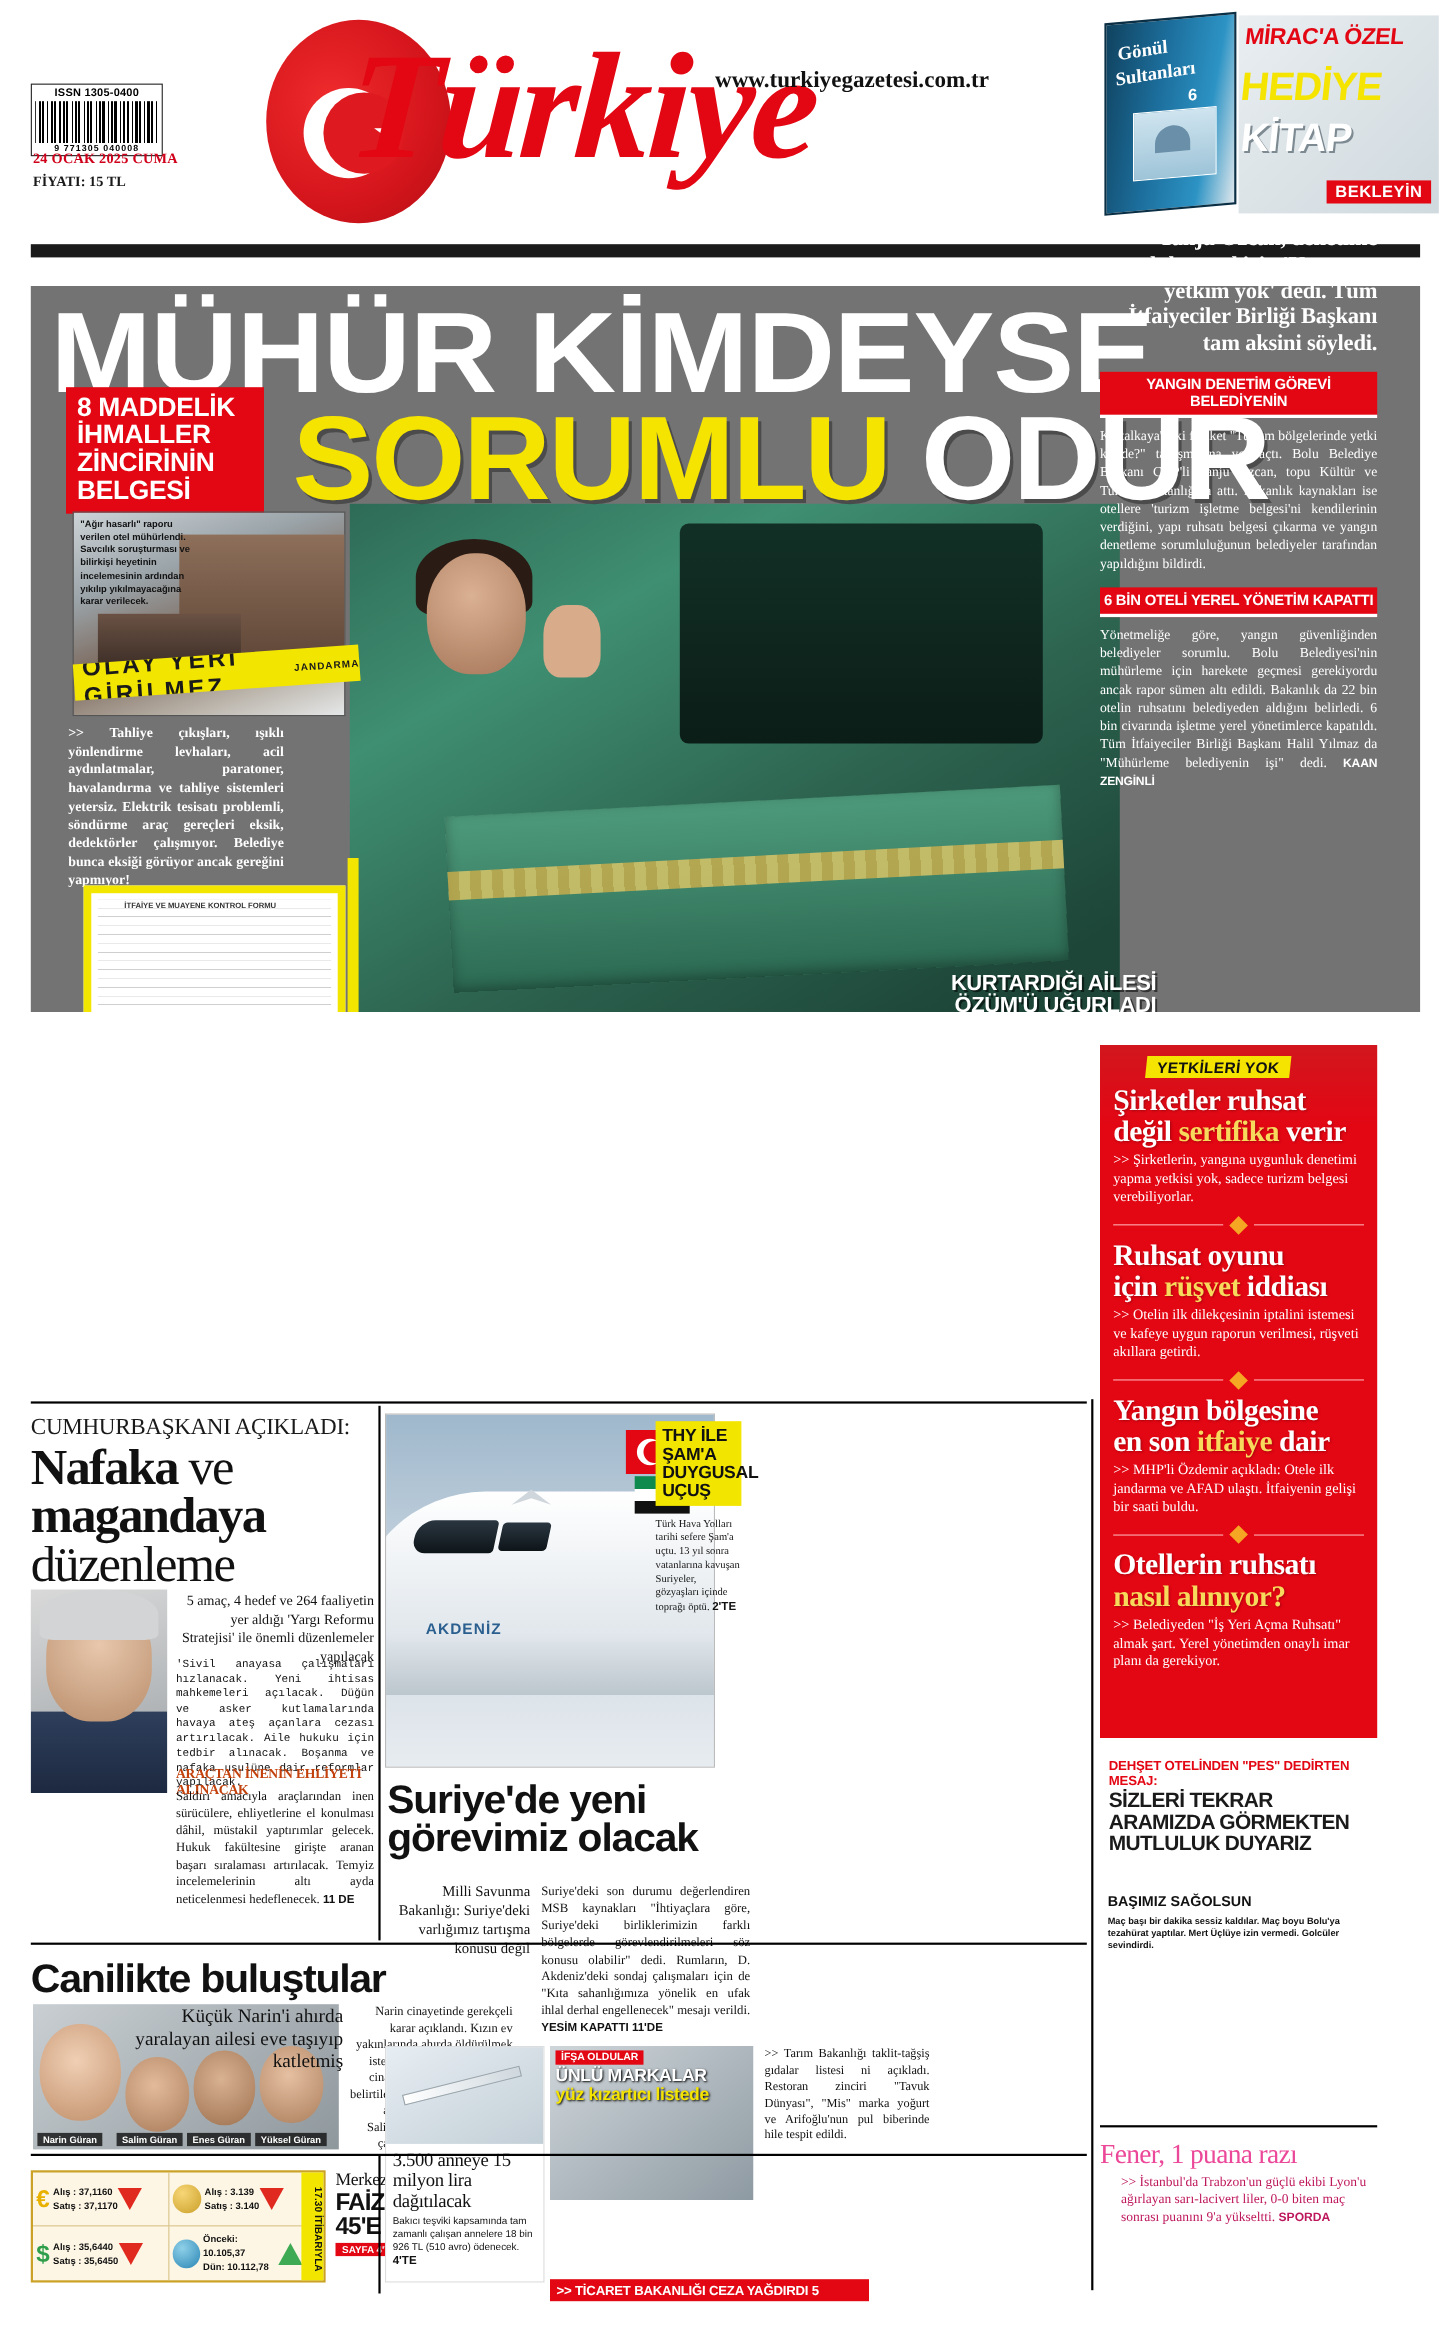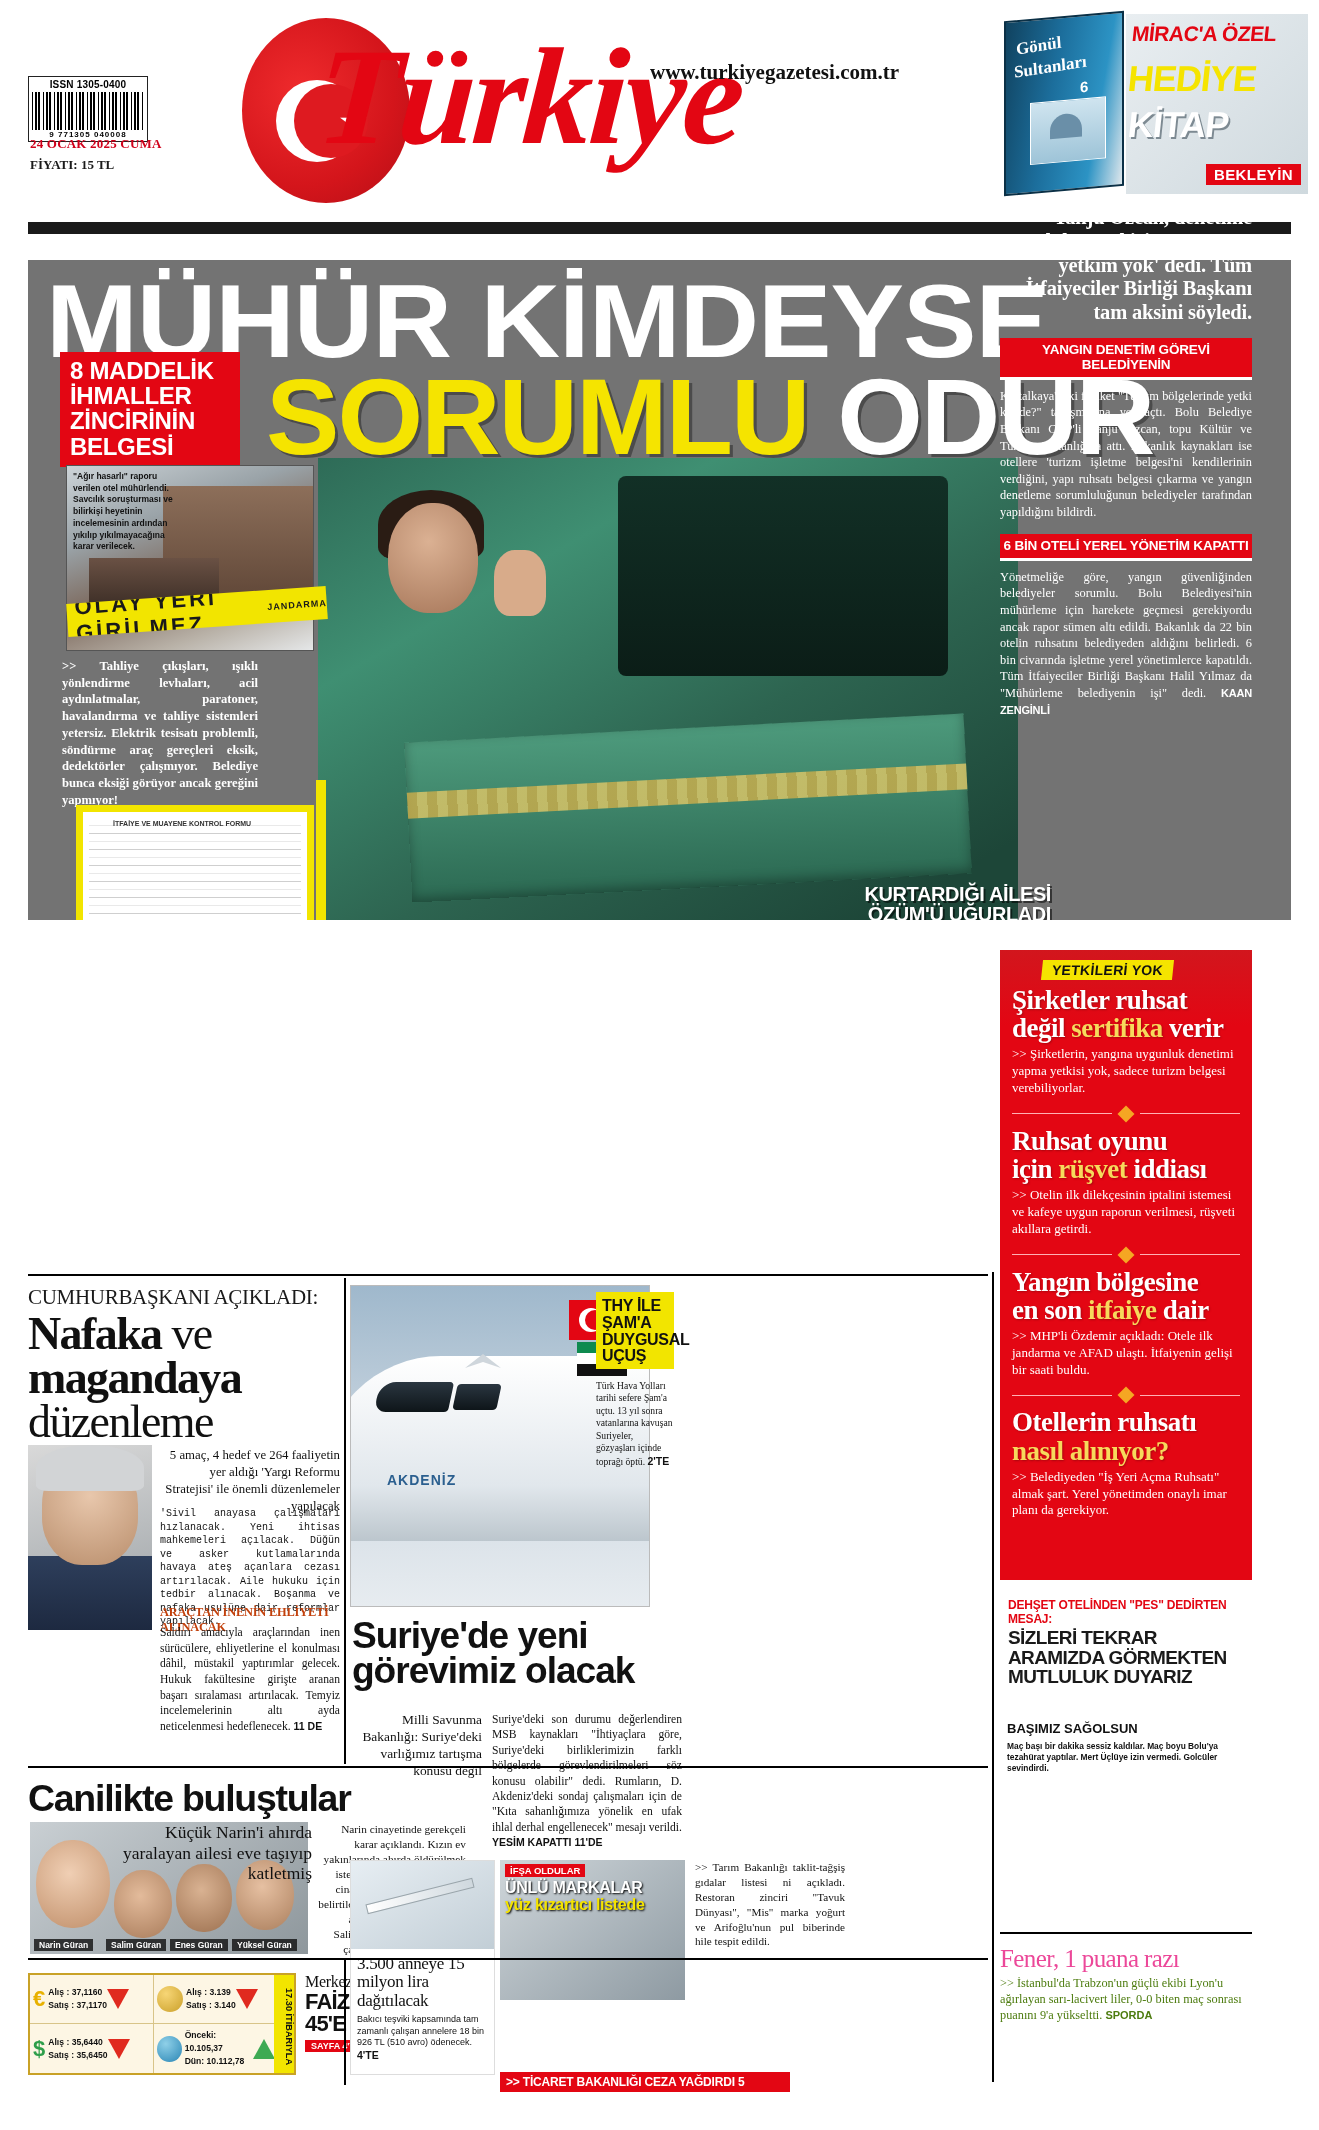--- a/index.html
+++ b/index.html
@@ -218,21 +218,21 @@
   .stad-crowd { position:absolute; inset: 0; background:
      repeating-linear-gradient(90deg, rgba(255,255,255,.14) 0 2px, transparent 2px 5px),
      repeating-linear-gradient(0deg, rgba(255,255,255,.1) 0 2px, transparent 2px 6px); }
   .stad-tag { position: absolute; left: 12px; top: 6px; background: #fff; color: #111;
      font-size: 15px; font-weight: bold; padding: 1px 8px; letter-spacing: -.3px;}
   .stad-tag2 { position: absolute; left: 12px; top: 30px; background: #fff; color: #111;
      font-size: 15px; font-weight: bold; padding: 1px 8px; letter-spacing: -.3px;}
   .stad-cap { font-size: 8.4px; line-height: 1.35; color: #111; padding: 3px 2px 0; font-weight: 600;}
   .fener { position: absolute; left: 1000px; top: 1945px; width: 252px;}
   .fener-h { font-family: "Liberation Serif", serif; font-size: 25px; font-weight: normal; color: #ec4899; letter-spacing:-.6px;}
-  .fener-p { font-family: "Liberation Serif", serif; font-size: 12.3px; line-height: 1.3; color:#4d7c0f; margin-top:3px;}
+  .fener-p { font-family: "Liberation Serif", serif; font-size: 12.3px; line-height: 1.3; color:#be185d; margin-top:3px;margin-left:19px;}
   .sporda { font-weight: bold; font-family: "Liberation Sans", sans-serif; font-size: 11px;}
 
   
   .ll { position: absolute; left: 28px; top: 1285px; width: 312px;}
   .ll-kicker { font-family: "Liberation Serif", serif; font-size: 21px; color: #1a1a1a; letter-spacing: -.3px;}
   .ll-h { font-family: "Liberation Serif", serif; font-size: 46px; line-height: .96; color: #111; letter-spacing: -1.6px; margin-top: 2px;}
   .ll-h b { font-weight: bold; }
   .ll-h .thin { font-weight: normal; }
   .erd-photo {
     position: absolute; left: 0; top: 160px; width: 124px; height: 185px;

